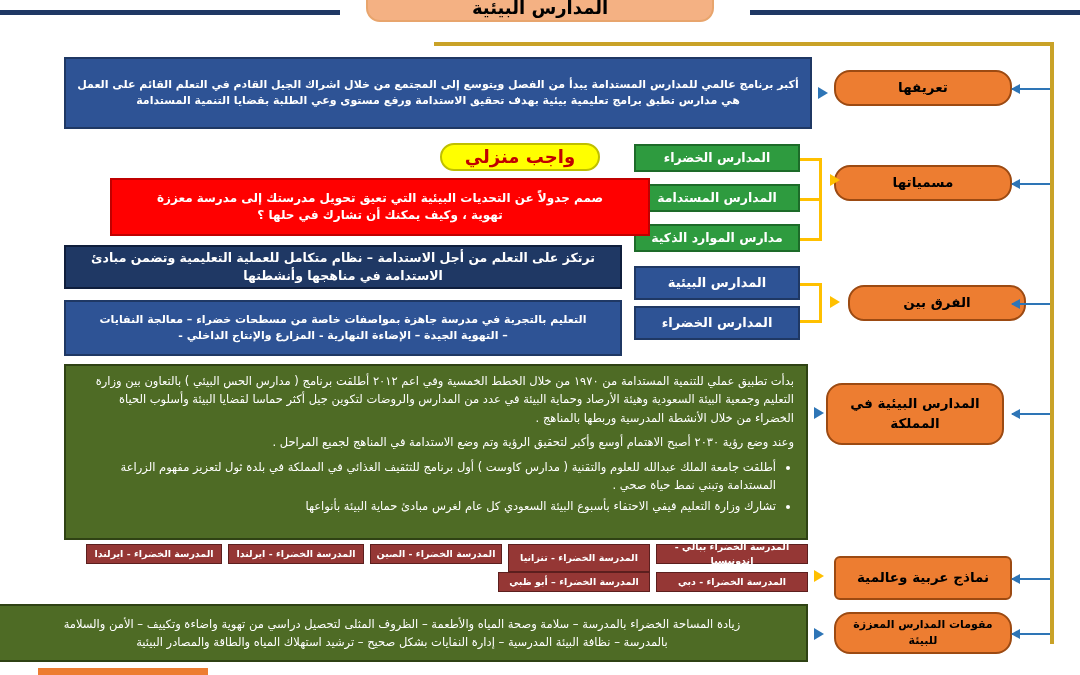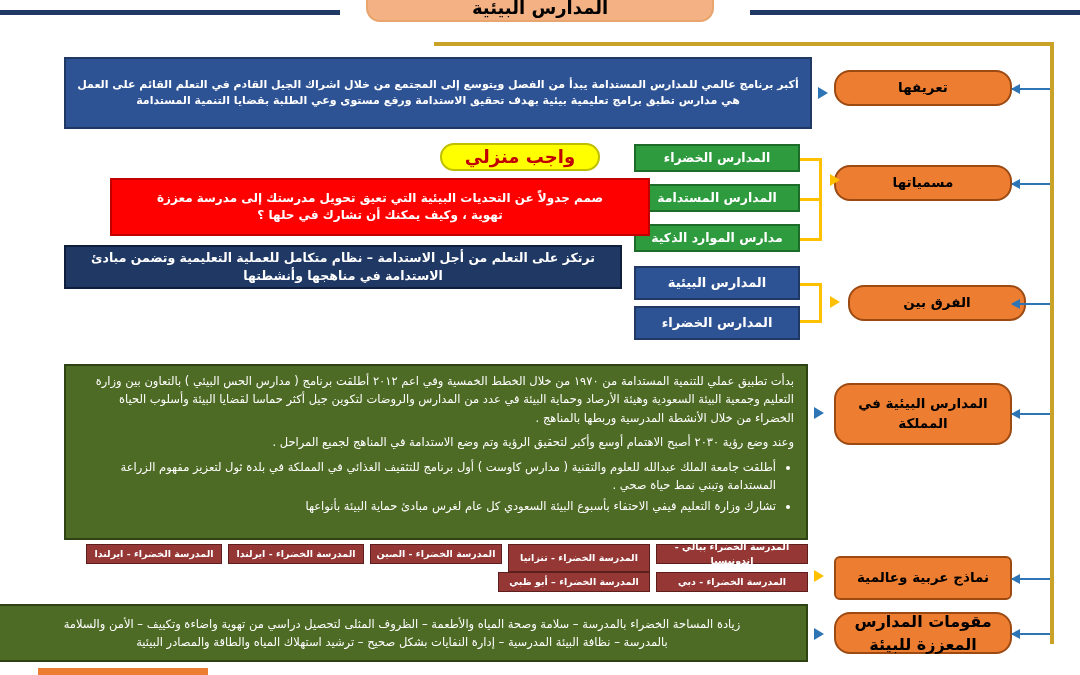--- a/index.html
+++ b/index.html
@@ -213,31 +213,31 @@
   <div class="box cat" style="right:68px; top:165px; width:178px; height:36px;">
     <span>مسمياتها</span>
   </div>
   <div class="arrow-left" style="right:30px; top:183px; width:38px;"></div>
 
   <div class="box cat" style="right:54px; top:285px; width:178px; height:36px;">
     <span>الفرق بين</span>
   </div>
   <div class="arrow-left" style="right:30px; top:303px; width:38px;"></div>
 
-  <div class="box cat" style="right:68px; top:383px; width:178px; height:62px; flex-direction:column;margin-left:20px;">
+  <div class="box cat" style="right:76px; top:383px; width:178px; height:62px; flex-direction:column;margin-left:20px;">
     <span>المدارس البيئية في المملكة</span>
   </div>
   <div class="arrow-left" style="right:30px; top:413px; width:38px;"></div>
 
   <div class="box cat" style="right:68px; top:556px; width:178px; height:44px;border-radius:6px;">
     <span>نماذج عربية وعالمية</span>
   </div>
   <div class="arrow-left" style="right:30px; top:578px; width:38px;"></div>
 
-  <div class="box cat" style="right:68px; top:612px; width:178px; height:42px; font-size:16px;">
+  <div class="box cat" style="right:68px; top:612px; width:178px; height:42px; font-size:11px;">
     <span>مقومات المدارس المعززة للبيئة</span>
   </div>
   <div class="arrow-left" style="right:30px; top:633px; width:38px;"></div>
 
   <div class="box blue-box" style="right:268px; top:57px; width:748px; height:72px;">
     <div>أكبر برنامج عالمي للمدارس المستدامة يبدأ من الفصل ويتوسع إلى المجتمع من خلال اشراك الجيل القادم في التعلم القائم على العمل</div>
     <div>هي مدارس تطبق برامج تعليمية بيئية بهدف تحقيق الاستدامة ورفع مستوى وعي الطلبة بقضايا التنمية المستدامة</div>
   </div>
   <div class="tri-left" style="right:252px; top:87px; border-left-color:#2e75b6;"></div>
 
@@ -266,20 +266,24 @@
 
   <div class="box blue-box" style="right:280px; top:266px; width:166px; height:34px; font-size:13px;">
     <span>المدارس البيئية</span>
   </div>
   <div class="box navy-box" style="right:458px; top:245px; width:558px; height:44px; font-size:12.5px;">
     <span>ترتكز على التعلم من أجل الاستدامة – نظام متكامل للعملية التعليمية وتضمن مبادئ الاستدامة في مناهجها وأنشطتها</span>
   </div>
 
   <div class="box blue-box" style="right:280px; top:306px; width:166px; height:34px; font-size:13px;">
     <span>المدارس الخضراء</span>
+  </div>
+  <div class="box blue-box" style="right:458px; top:300px; width:558px; height:56px;">
+    <div>التعليم بالتجربة في مدرسة جاهزة بمواصفات خاصة من مسطحات خضراء – معالجة النفايات</div>
+    <div>– التهوية الجيدة – الإضاءة النهارية - المزارع والإنتاج الداخلي -</div>
   </div>
 
   <div class="connector" style="right:258px; top:283px; width:22px; height:3px;"></div>
   <div class="connector" style="right:258px; top:283px; width:3px; height:40px;"></div>
   <div class="connector" style="right:258px; top:320px; width:22px; height:3px;"></div>
   <div class="tri-left" style="right:240px; top:296px;"></div>
 
   <div class="box olive-box" style="right:272px; top:364px; width:744px; height:176px;">
     <p>بدأت تطبيق عملي للتنمية المستدامة من ١٩٧٠ من خلال الخطط الخمسية وفي اعم ٢٠١٢ أطلقت برنامج ( مدارس الحس البيئي ) بالتعاون بين وزارة التعليم وجمعية البيئة السعودية وهيئة الأرصاد وحماية البيئة في عدد من المدارس والروضات لتكوين جيل أكثر حماسا لقضايا البيئة وأسلوب الحياة الخضراء من خلال الأنشطة المدرسية وربطها بالمناهج .</p>
     <p>وعند وضع رؤية ٢٠٣٠ أصبح الاهتمام أوسع وأكبر لتحقيق الرؤية وتم وضع الاستدامة في المناهج لجميع المراحل .</p>

